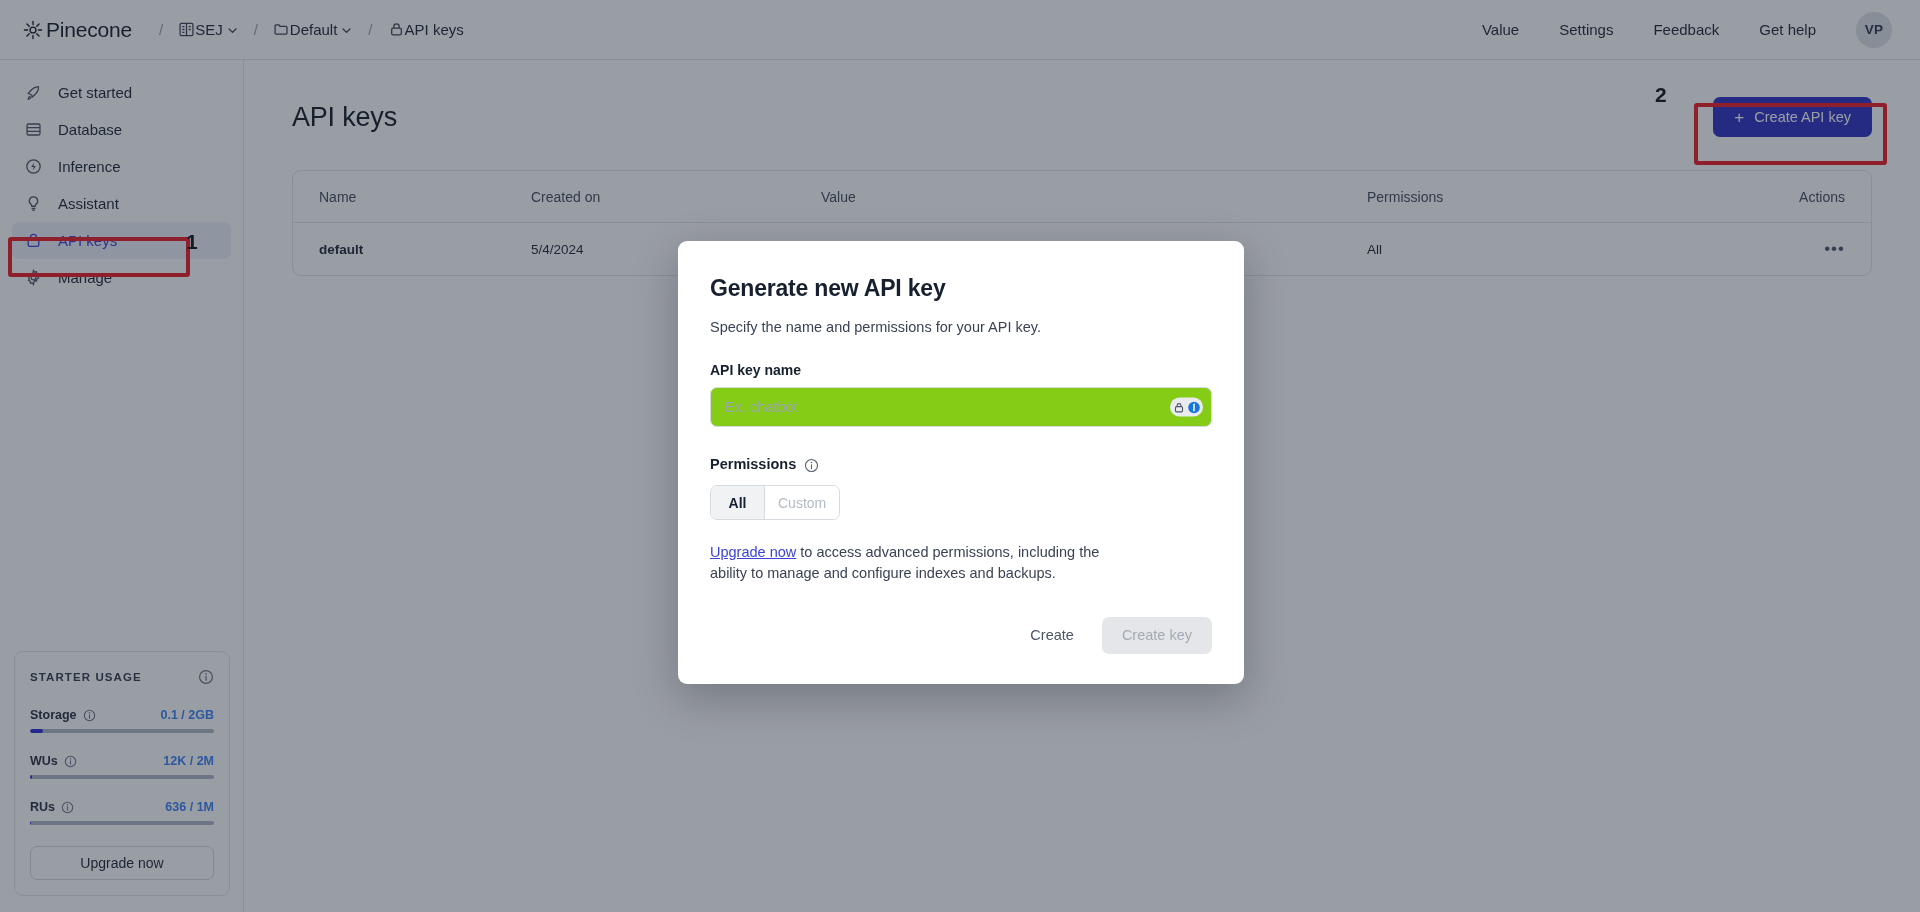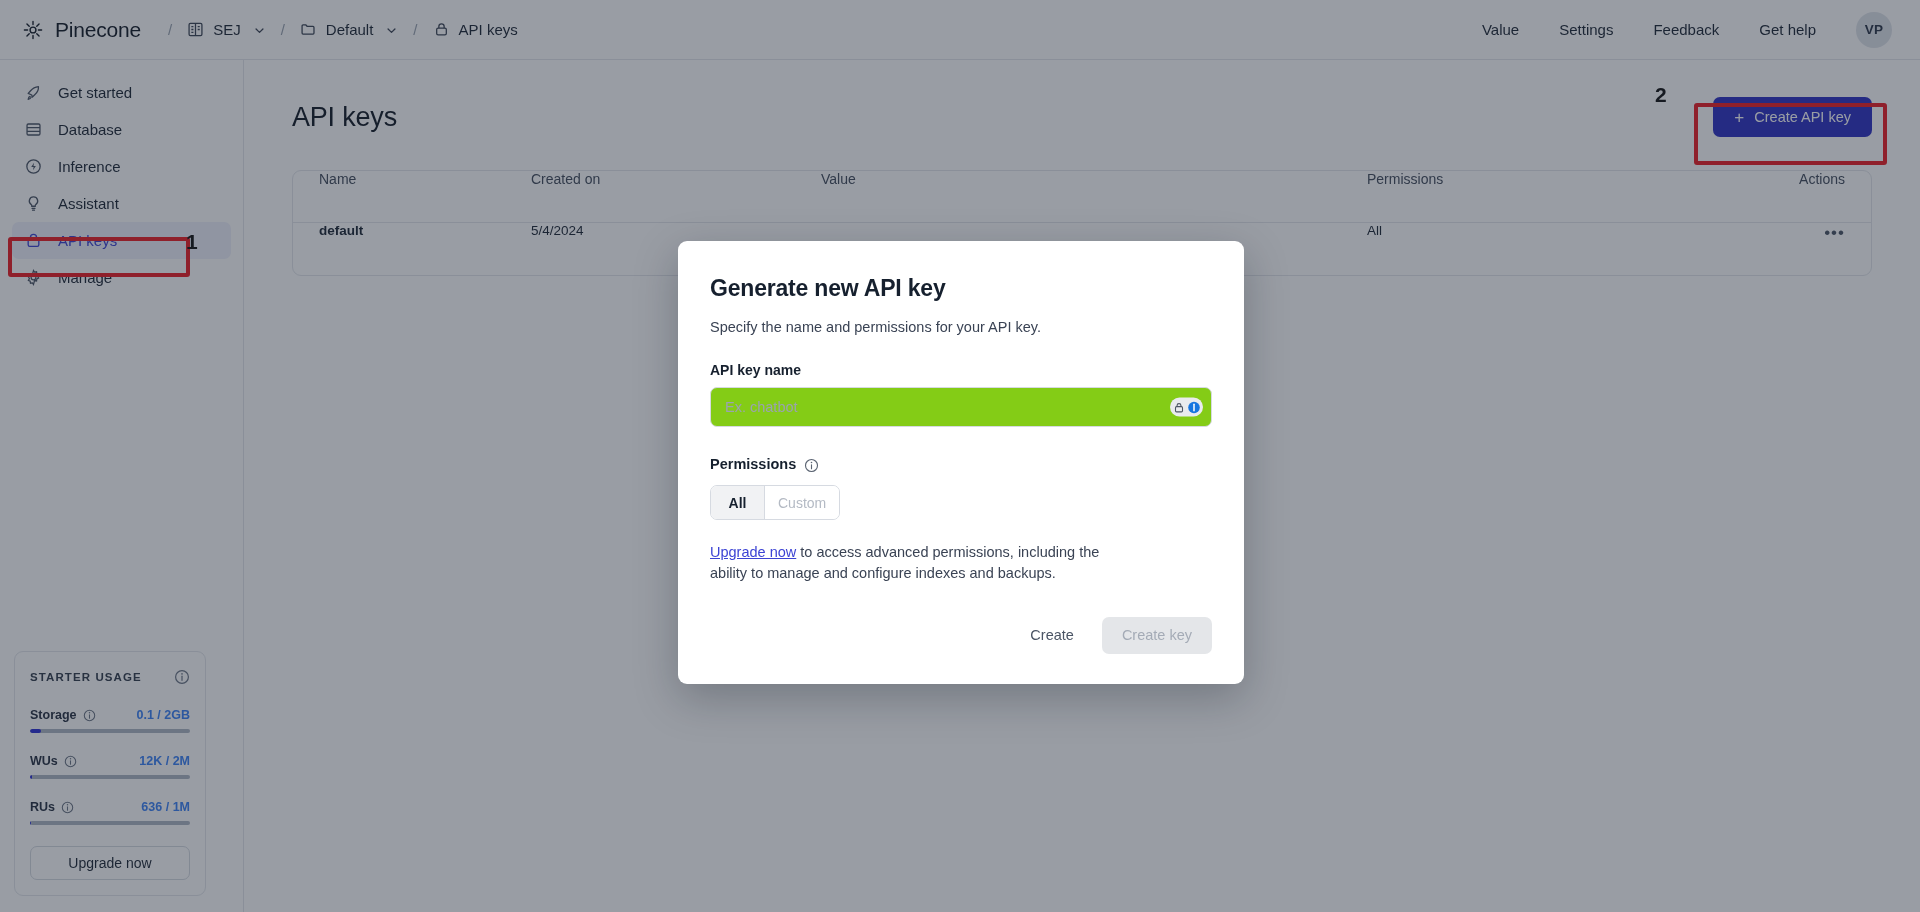--- a/index.html
+++ b/index.html
@@ -27,21 +27,21 @@
     height: 60px;
     background: #ffffff;
     border-bottom: 1px solid #e3e6eb;
     display: flex;
     align-items: center;
     padding: 0 28px 0 22px;
   }
   .brand {
     display: flex;
     align-items: center;
-    gap: 11px;
+    gap: 2px;
     font-size: 21px;
     font-weight: 400;
     letter-spacing: -.2px;
     color: #121a26;
   }
   .brand-mark { width: 22px; height: 22px; display: block; }
 
   .crumbs {
     display: flex;
     align-items: center;
@@ -50,21 +50,20 @@
   }
   .crumb-sep {
     color: #9aa3b0;
     font-size: 15px;
     padding: 0 11px;
     user-select: none;
   }
   .crumb {
     display: flex;
     align-items: center;
-    gap: 9px;
     font-size: 15px;
     color: #1b2533;
     padding: 4px 2px;
     border-radius: 5px;
     cursor: pointer;
   }
   .crumb.static { cursor: default; }
   .crumb-ico { width: 17px; height: 17px; display: block; flex: 0 0 auto; }
   .caret { width: 13px; height: 13px; display: block; margin-left: 3px; }
 
@@ -117,21 +116,21 @@
   }
   .nav-item .nav-ico { width: 19px; height: 19px; display:block; flex:0 0 auto; color:#4a5464; }
   .nav-item.active { background: #eef0fb; color: #3c43d4; }
   .nav-item.active .nav-ico { color: #3c43d4; }
 
   
   .usage-card {
     position: absolute;
     left: 14px;
     bottom: 16px;
-    width: 192px;
+    width: 216px;
     border: 1px solid #e3e6eb;
     border-radius: 9px;
     padding: 17px 15px 15px 15px;
     background: #fff;
   }
   .usage-head {
     display: flex; align-items: center; justify-content: space-between;
     margin-bottom: 23px;
   }
   .usage-title {
@@ -223,21 +222,21 @@
 
   
   .table {
     border: 1px solid #e3e6eb;
     border-radius: 9px;
     overflow: hidden;
     background: #fff;
   }
   .trow {
     display: flex;
-    align-items: flex-start;
+    align-items: center;
     height: 52px;
     padding: 0 26px;
   }
   .trow.head { border-bottom: 1px solid #e3e6eb; }
   .th {
     font-size: 14px;
     color: #424c5c;
   }
   .td { font-size: 13.5px; color: #1b2533; }
   .td.bold { font-weight: 700; }

